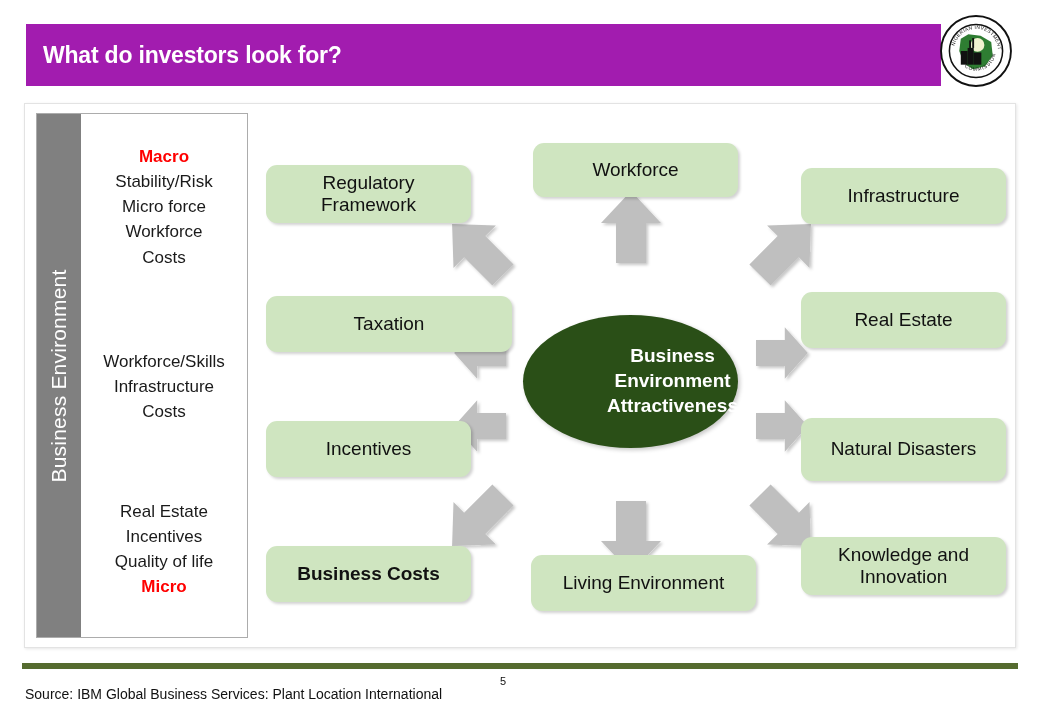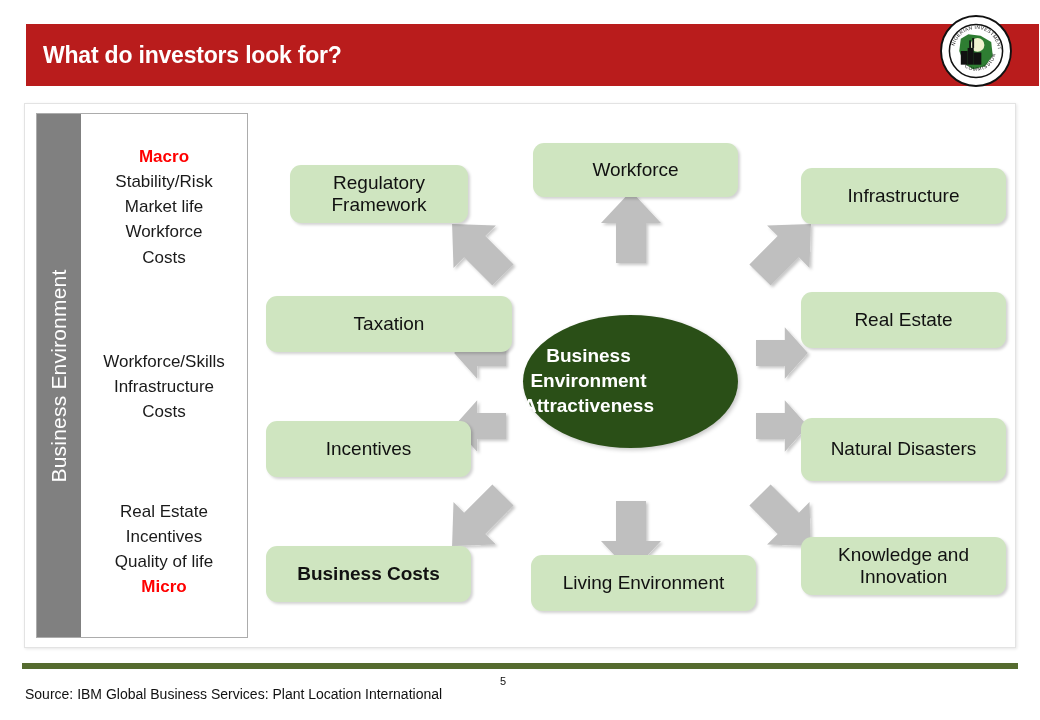--- a/index.html
+++ b/index.html
@@ -13,23 +13,23 @@
     position: relative;
     overflow: hidden;
     font-family: "Liberation Sans", sans-serif;
   }
 
   
   #title-bar {
     position: absolute;
     left: 26px;
     top: 24px;
-    width: 1013px;
+    width: 915px;
     height: 62px;
-    background: #b91c1c;
+    background: #a21caf;
     display: flex;
     align-items: center;
   }
   #title-text {
     color: #ffffff;
     font-size: 23px;
     font-weight: bold;
     letter-spacing: -0.2px;
     margin-left: 17px;
   }
@@ -143,21 +143,21 @@
   #center-node {
     position: absolute;
     left: 275px;
     top: 212px;
     width: 215px;
     height: 133px;
     background: #2A4F17;
     border-radius: 50%;
     display: flex;
     align-items: center;
-    justify-content: flex-start;
+    justify-content: flex-end;
     text-align: center;
     color: #ffffff;
     font-size: 19px;
     font-weight: bold;
     line-height: 1.30;
     box-shadow: 2px 2px 4px rgba(0,0,0,0.22);
   }
 
   
   #footer-rule {
@@ -217,21 +217,21 @@
 
 <div id="left-panel">
   <div id="vertical-bar">
     <div id="vertical-label">Business Environment</div>
   </div>
   <div id="left-text-col">
 
     <div class="factor-group" id="group-macro">
       <span class="factor-line factor-accent">Macro</span>
       <span class="factor-line">Stability/Risk</span>
-      <span class="factor-line">Market life</span>
+      <span class="factor-line">Micro force</span>
       <span class="factor-line">Workforce</span>
       <span class="factor-line">Costs</span>
     </div>
 
     <div class="factor-group" id="group-mid">
       <span class="factor-line">Workforce/Skills</span>
       <span class="factor-line">Infrastructure</span>
       <span class="factor-line">Costs</span>
     </div>
 
@@ -293,21 +293,21 @@
       <g transform="translate(255,392) rotate(135)">
           <use href="#blockArrow"></use>
         </g>
 
       <g transform="translate(512,392) rotate(45)">
           <use href="#blockArrow"></use>
         </g>
     </g>
   </svg>
 
-  <div class="node" style="left:18px;  top:62px;  width:178px; height:58px;margin-left:24px;">
+  <div class="node" style="left:18px;  top:62px;  width:205px; height:58px;">
     <span>Regulatory<br>Framework</span>
   </div>
   <div class="node" style="left:285px; top:40px;  width:205px; height:54px;">
     <span>Workforce</span>
   </div>
   <div class="node" style="left:553px; top:65px;  width:205px; height:56px;">
     <span>Infrastructure</span>
   </div>
   <div class="node" style="left:18px;  top:193px; width:246px; height:56px;">
     <span>Taxation</span>

